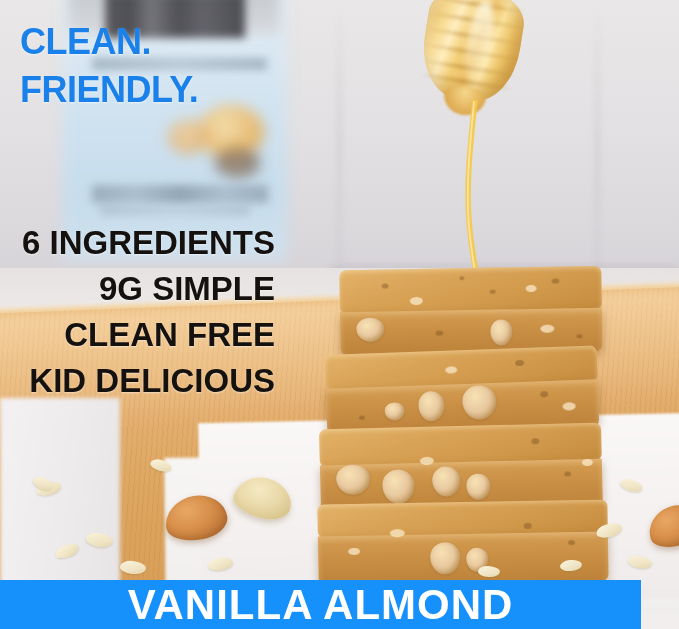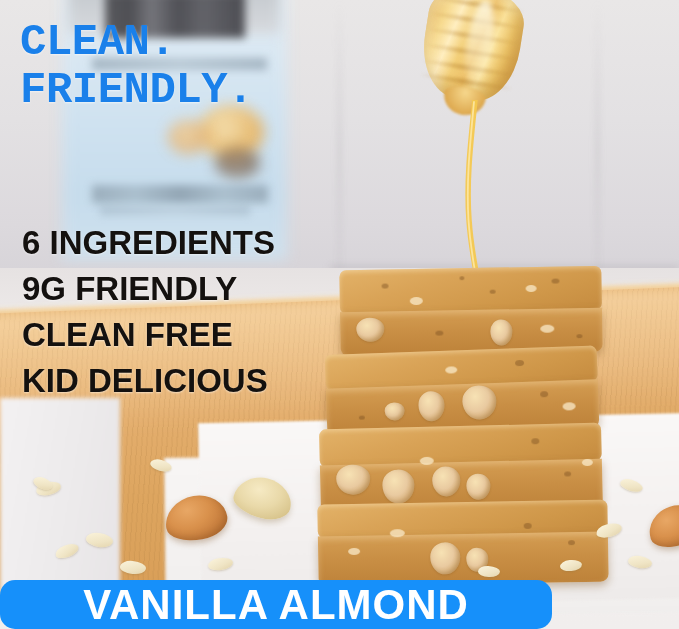--- a/index.html
+++ b/index.html
@@ -226,49 +226,49 @@
     border-radius:46% 54% 50% 50%/55% 48% 52% 45%;
     box-shadow:0 1px 2px rgba(140,115,70,.28);
   }
 
   
   .headline{
     position:absolute;left:20px;top:18px;
     z-index:8;
   }
   .headline .hl-line{
-    font-family:Liberation Mono, monospace;
+    font-family:Liberation Sans, sans-serif;
     font-weight:bold;
-    font-size:44px;
+    font-size:36px;
     line-height:48px;
     letter-spacing:-0.5px;
     color:#1a80ea;
     text-shadow:0 1px 2px rgba(255,255,255,.55);
     white-space:nowrap;
   }
 
   .bullets{
-    position:absolute;left:22px;top:220px;z-index:8;
+    position:absolute;left:22px;top:220px;z-index:8;text-align:right;
   }
   .bullets .bl-line{
     font-family:"Liberation Sans Narrow","Liberation Sans",sans-serif;
     font-weight:bold;
     font-size:33px;
     line-height:46px;
     letter-spacing:0px;
     color:#14110f;
     text-shadow:0 1px 2px rgba(255,255,255,.5);
     white-space:nowrap;
   }
 
   .banner{
-    position:absolute;left:0;bottom:0;width:552px;height:49px;
+    position:absolute;left:0;bottom:0;width:641px;height:49px;
     background:#1690fa;
     z-index:9;
-    display:flex;align-items:center;justify-content:center;border-radius:15px;
+    display:flex;align-items:center;justify-content:center;
   }
   .banner-text{
     font-family:"Liberation Sans Narrow","Liberation Sans",sans-serif;
     font-weight:bold;
     font-size:42px;
     letter-spacing:1px;
     color:#ffffff;
     white-space:nowrap;
     line-height:1;
   }
@@ -400,21 +400,21 @@
 
   </div>
 
   <div class="headline">
     <div class="hl-line">CLEAN.</div>
     <div class="hl-line">FRIENDLY.</div>
   </div>
 
   <div class="bullets">
     <div class="bl-line">6 INGREDIENTS</div>
-    <div class="bl-line">9G FRIENDLY</div>
+    <div class="bl-line">9G SIMPLE</div>
     <div class="bl-line">CLEAN FREE</div>
     <div class="bl-line">KID DELICIOUS</div>
   </div>
 
   <div class="banner">
     <div class="banner-text">VANILLA ALMOND</div>
   </div>
 
 </div>
 

